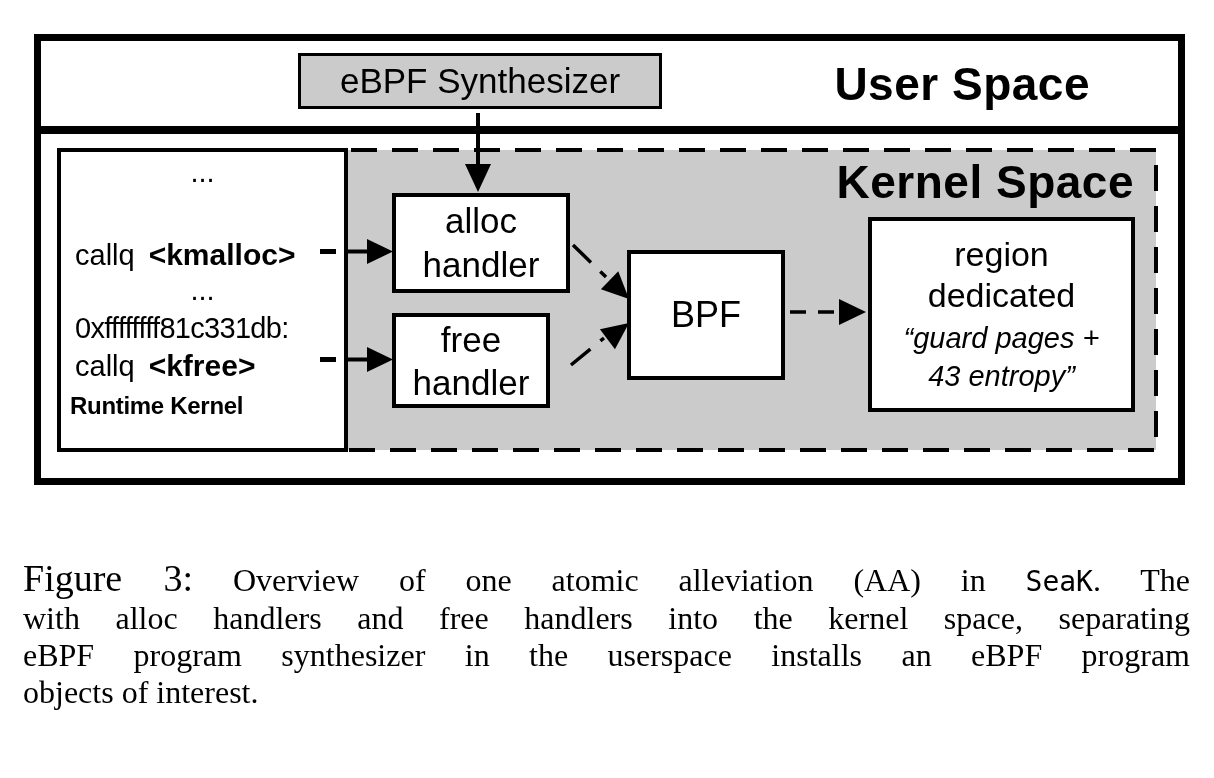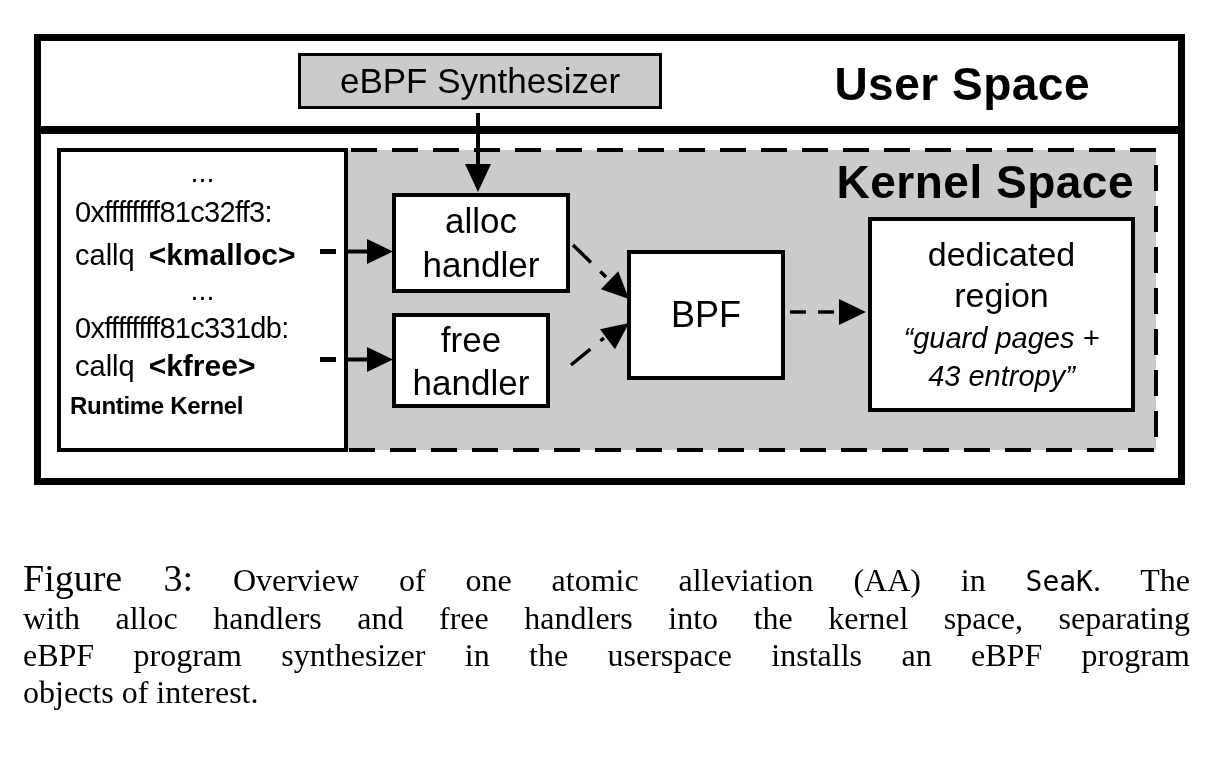--- a/index.html
+++ b/index.html
@@ -57,21 +57,20 @@
 
 <div class="abs ebpf-box">
   <span>eBPF Synthesizer</span>
 </div>
 <div class="abs user-label">User Space</div>
 
 <div class="abs kernel-label">Kernel Space</div>
 
 <div class="abs rk-box">
   <div class="rk-line rk-center" style="top:4px">...</div>
-  <div class="rk-line rk-addr" style="top:44px">0xffffffff81c32ff3:</div>
   <div class="rk-line" style="top:86px">
     <span>callq</span><span class="rk-bold">&lt;kmalloc&gt;</span>
   </div>
   <div class="rk-line rk-center" style="top:122px">...</div>
   <div class="rk-line rk-addr" style="top:160px">0xffffffff81c331db:</div>
   <div class="rk-line" style="top:197px">
     <span>callq</span><span class="rk-bold">&lt;kfree&gt;</span>
   </div>
   <div class="rk-line rk-title" style="top:240px">Runtime Kernel</div>
 </div>
@@ -81,22 +80,22 @@
   <div>handler</div>
 </div>
 <div class="abs dbox free-box">
   <div>free</div>
   <div>handler</div>
 </div>
 <div class="abs dbox bpf-box">
   <div>BPF</div>
 </div>
 <div class="abs dbox ded-box">
+  <div>region</div>
   <div>dedicated</div>
-  <div>region</div>
   <div class="ded-note">“guard pages +</div>
   <div class="ded-note" style="margin-top:0">43 entropy”</div>
 </div>
 
 <svg class="layer fg" width="1214" height="778">
 
   <g>
     <line x1="478" y1="113" x2="478" y2="168" stroke="#000" stroke-width="4"></line>
     <polygon points="465,164 491,164 478,192" fill="#000"></polygon>
   </g>

